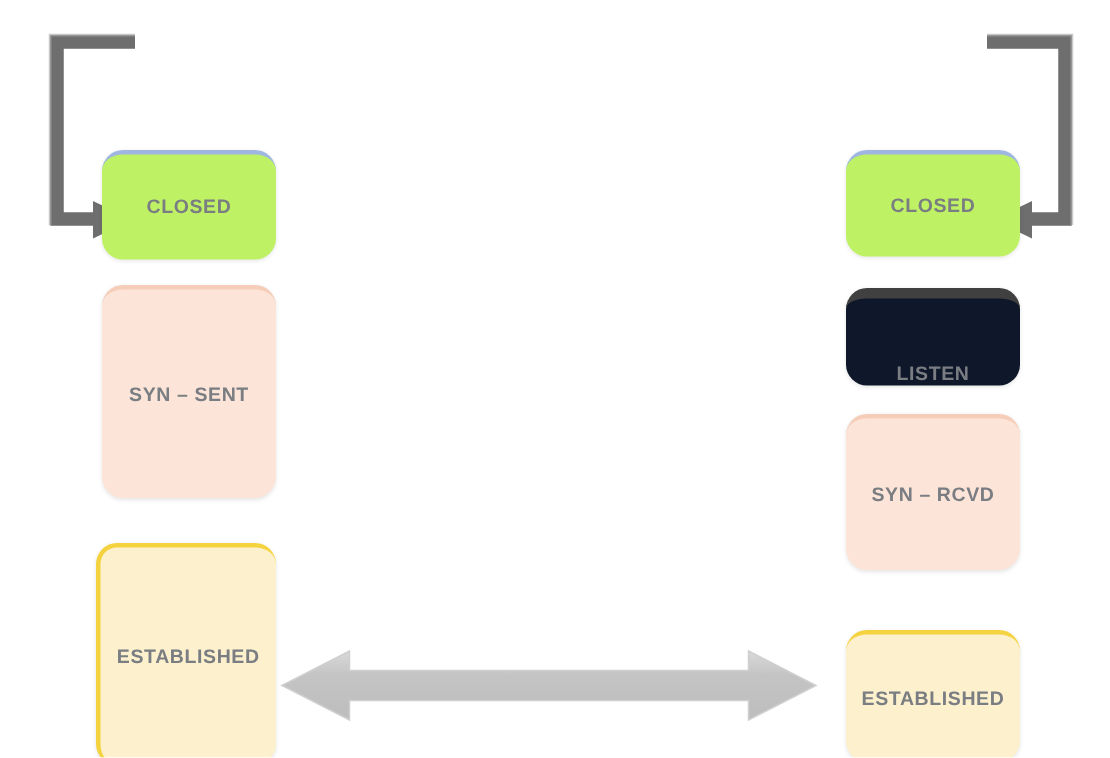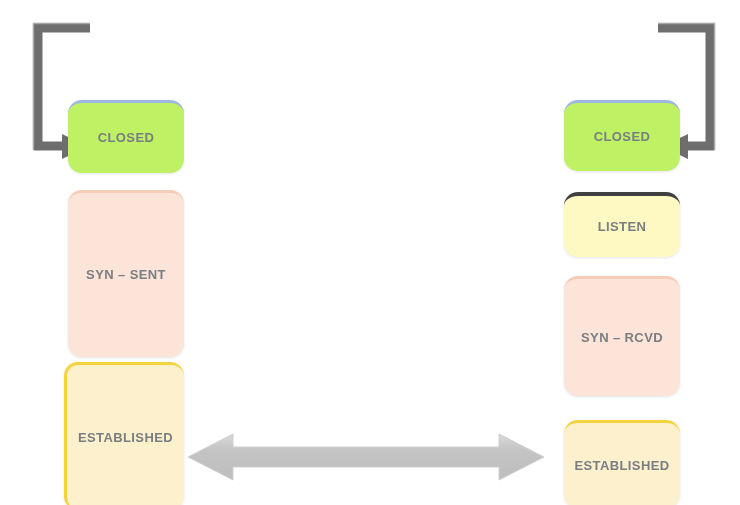--- a/index.html
+++ b/index.html
@@ -36,21 +36,21 @@
     display: block;
     line-height: 1.2;
     white-space: nowrap;
   }
 
   
   .fill-blue   { background: #bef264; border-top: 3px solid #9fb7e0; }
   .fill-peach  { background: #fce5d8; border-top: 3px solid #f6cdb8; }
   .fill-yellow { background: #fdf0cd; border-top: 3px solid #f5d33f;
                  border-left: 3px solid #f5d33f; }
-  .fill-green  { background: #fef9c3; border-top: 4px solid #404040; }
+  .fill-green  { background: #0f172a; border-top: 7px solid #404040; align-items: flex-end; }
   .fill-yellow-plain { background: #fdf0cd; border-top: 3px solid #f5d33f; }
 
   
   .hook {
     position: absolute;
     z-index: 2;
   }
   .hook svg { display: block; }
 
   
@@ -99,37 +99,37 @@
         </linearGradient>
       </defs>
       <polygon points="2,29 47,6 47,19 313,19 313,6 358,29 313,52 313,39 47,39 47,52" fill="url(#biGrad)" stroke="#cfcfcf" stroke-width="1"></polygon>
     </svg>
   </div>
 
   <div class="state-box fill-blue" style="left:68px; top:100px; width:116px; height:73px;">
     <span class="state-label">CLOSED</span>
   </div>
 
-  <div class="state-box fill-peach" style="left:68px; top:190px; width:116px; height:167px;">
+  <div class="state-box fill-peach" style="left:68px; top:190px; width:116px; height:142px;">
     <span class="state-label">SYN – SENT</span>
   </div>
 
   <div class="state-box fill-yellow" style="left:64px; top:362px; width:120px; height:148px;">
     <span class="state-label">ESTABLISHED</span>
   </div>
 
   <div class="state-box fill-blue" style="left:564px; top:100px; width:116px; height:71px;">
     <span class="state-label">CLOSED</span>
   </div>
 
   <div class="state-box fill-green" style="left:564px; top:192px; width:116px; height:65px;">
     <span class="state-label">LISTEN</span>
   </div>
 
-  <div class="state-box fill-peach" style="left:564px; top:276px; width:116px; height:120px;">
+  <div class="state-box fill-peach" style="left:564px; top:276px; width:116px; height:104px;">
     <span class="state-label">SYN – RCVD</span>
   </div>
 
   <div class="state-box fill-yellow-plain" style="left:564px; top:420px; width:116px; height:88px;">
     <span class="state-label">ESTABLISHED</span>
   </div>
 
 </div>
 
 </body></html>

